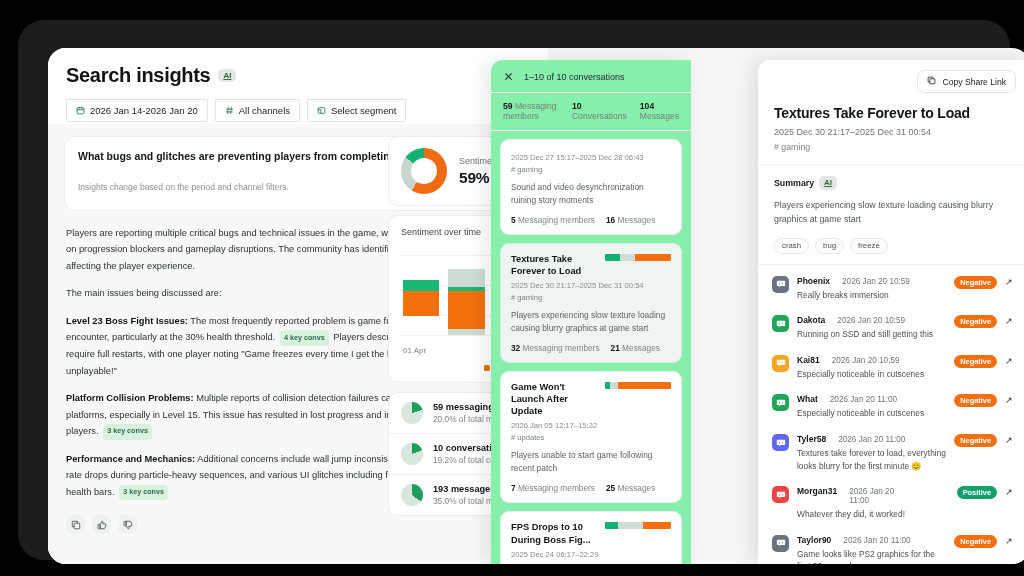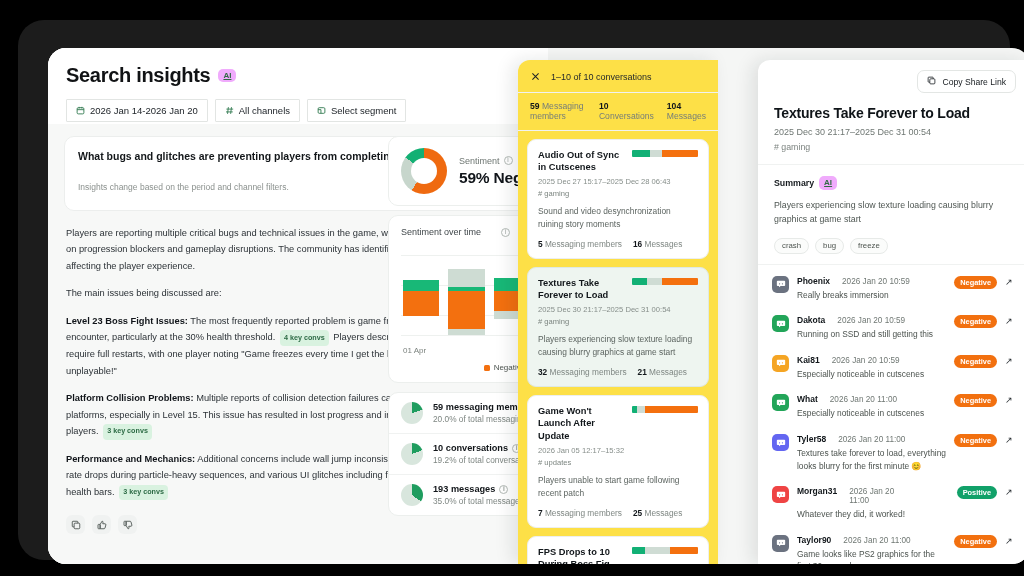--- a/index.html
+++ b/index.html
@@ -32,21 +32,21 @@
   .insights-pane {
     position: absolute; left: 0; top: 0; width: 500px; height: 516px;
     background: #ffffff;
   }
   .insights-header {
     padding: 16px 18px 10px 18px; background:#fff;
   }
   .title-row { display: flex; align-items: center; gap: 8px; }
   .page-title { font-size: 20px; font-weight: 700; color: #111315; letter-spacing:-.3px;}
   .ai-badge {
-    background:#f0abfc; color:#2f6b44; font-size:8px; font-weight:700;
+    background:#e5e5e5; color:#2f6b44; font-size:8px; font-weight:700;
     padding: 2px 5px; border-radius: 5px; line-height: 1.2; text-decoration: underline;
   }
   .filter-row { display:flex; gap: 7px; margin-top: 12px; }
   .chip {
     display:flex; align-items:center; gap:5px;
     border:1px solid #e2e5e3; background:#fff; border-radius: 1px;
     padding: 5px 9px; font-size: 9.5px; color:#21262b; white-space:nowrap;
   }
   .chip .ic { color:#30794f; display:inline-flex; }
   .chip svg { display:block; }
@@ -127,22 +127,22 @@
 
   .stats-card { margin-top:9px; overflow:hidden; }
   .stat-row { display:flex; align-items:center; gap:10px; padding:9px 12px; border-bottom:1px solid #f0f2f1; }
   .stat-row:last-child{border-bottom:none;}
   .mini-pie { width:22px;height:22px;border-radius:50%; flex:none; }
   .stat-main{font-size:9.2px;font-weight:700;color:#12161a;display:flex;align-items:center;gap:4px;}
   .stat-sub{font-size:8.3px;color:#7e8682;margin-top:2px;}
 
   
   .conv-panel {
-    position:absolute; left: 470px; top: 12px; width: 200px; height: 504px;
-    background:#fde047; border-radius: 12px 0 0 0;
+    position:absolute; left: 443px; top: 12px; width: 200px; height: 504px;
+    background:#86efac; border-radius: 12px 0 0 0;
     box-shadow: -6px 0 18px rgba(20,30,25,.10);
     overflow:hidden;
   }
   .conv-top { display:flex; align-items:center; gap:10px; padding:11px 12px 10px 12px; }
   .close-x { width:11px;height:11px; color:#1c2125; display:flex;align-items:center;justify-content:center;}
   .conv-count { font-size:9px; color:#1f252a; }
   .conv-stats {
     display:flex; gap:13px; padding:8px 12px 9px 12px;
     border-top:1px solid #f0f2f1; border-bottom:1px solid #f0f2f1;
     font-size:8.6px; color:#757d79;
@@ -398,28 +398,20 @@
           <div class="conv-count">1–10 of 10 conversations</div>
         </div>
         <div class="conv-stats">
           <div><b>59</b> <span>Messaging members</span></div>
           <div><b>10</b> <span>Conversations</span></div>
           <div><b>104</b> <span>Messages</span></div>
         </div>
         <div class="conv-list">
 
           <div class="conv-card">
-            <div class="conv-head">
-              <div class="conv-title">Audio Out of Sync in Cutscenes</div>
-              <div class="sbar">
-                  <i class="p" style="width:28%"></i>
-                  <i class="n" style="width:18%"></i>
-                  <i class="g" style="width:54%"></i>
-                </div>
-            </div>
             <div class="conv-time">2025 Dec 27 15:17–2025 Dec 28 06:43</div>
             <div class="conv-chan"># gaming</div>
             <div class="conv-desc">Sound and video desynchronization ruining story moments</div>
             <div class="conv-meta">
               <span><b>5</b> <span>Messaging members</span></span>
               <span><b>16</b> <span>Messages</span></span>
             </div>
           </div>
 
           <div class="conv-card active">

